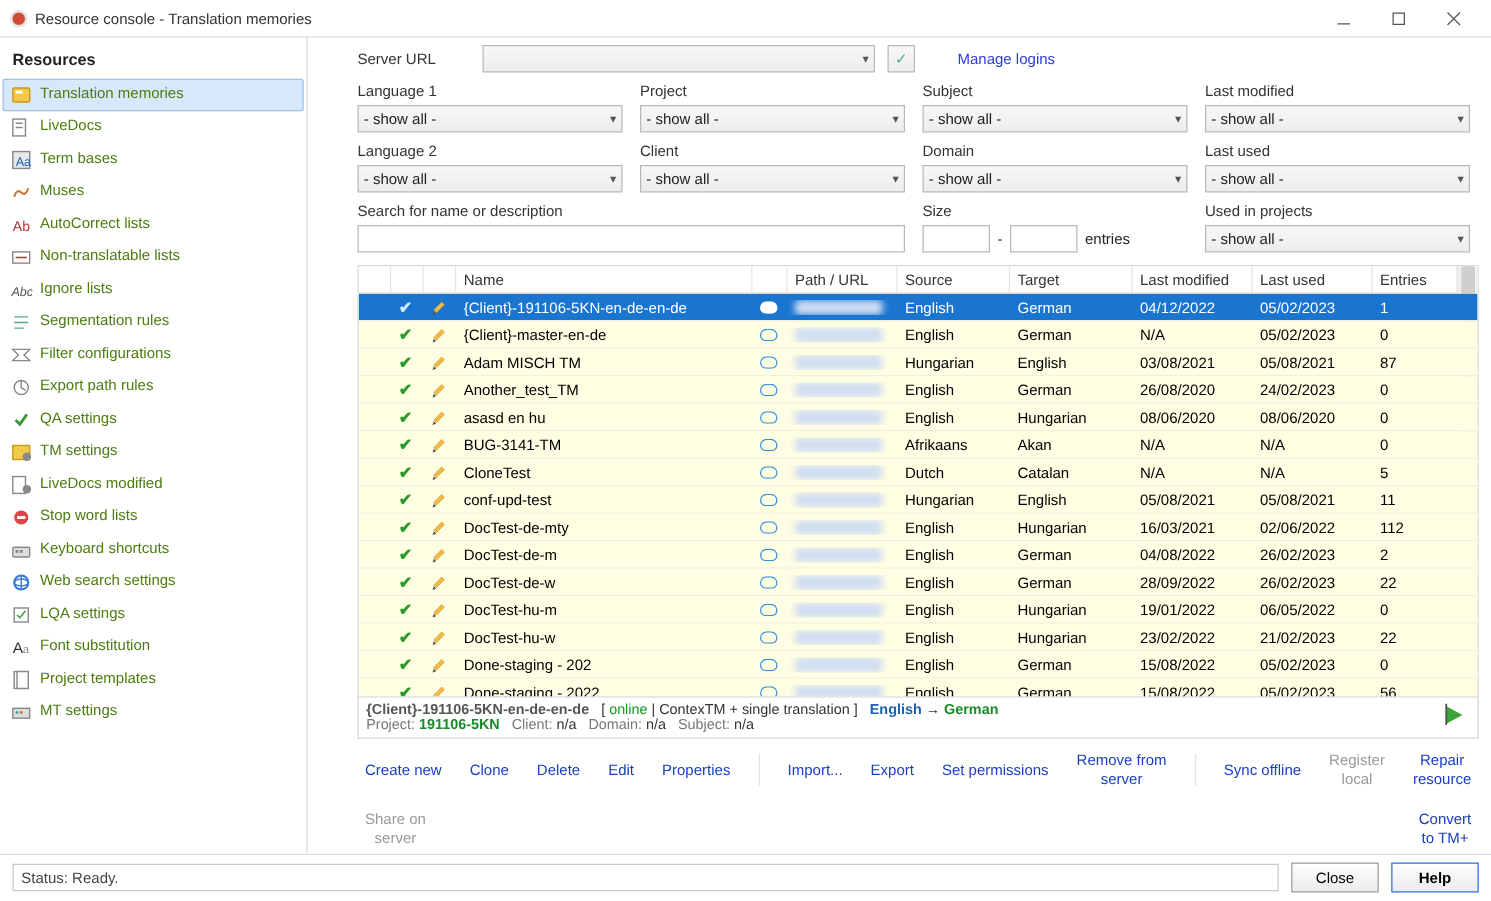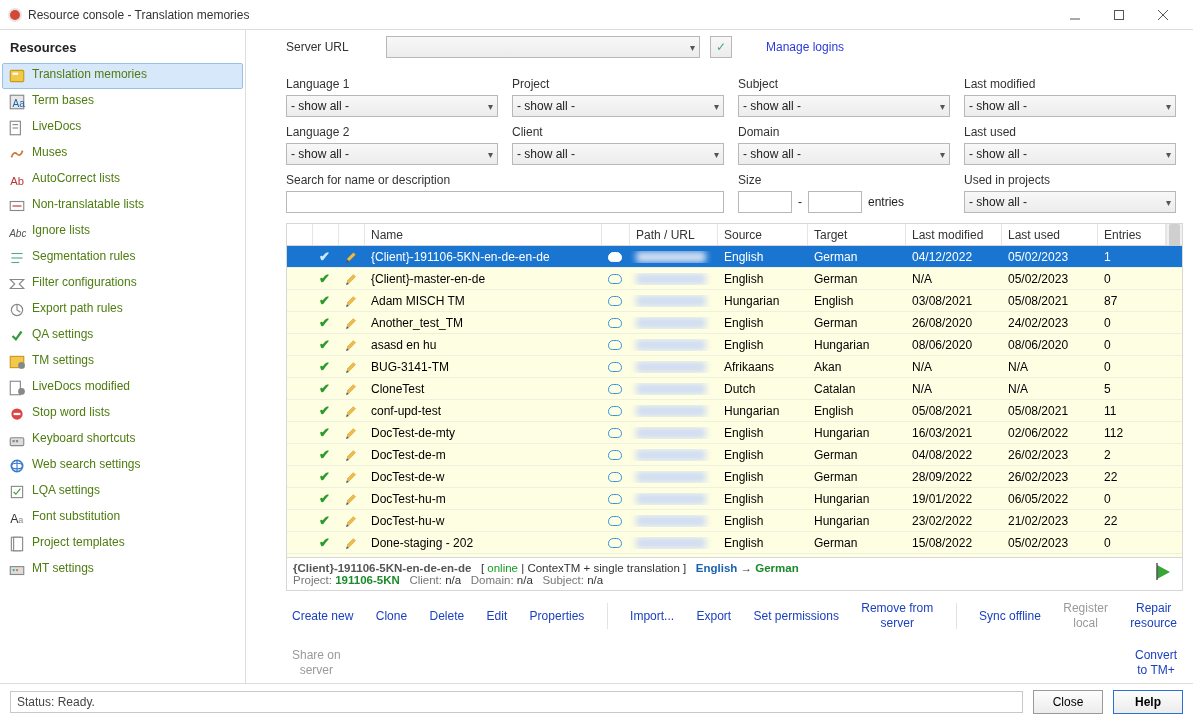--- a/index.html
+++ b/index.html
@@ -111,35 +111,35 @@
             <svg class="ico" viewBox="0 0 16 16">
               <rect x="2" y="3" width="12" height="10" rx="1" fill="#f3c94a" stroke="#c79a1a"></rect>
               <rect x="4" y="5" width="5" height="2" fill="#fff"></rect>
             </svg>
           </span>
           <span>Translation memories</span>
         </div>
         <div class="item">
           <span class="ico">
             <svg class="ico" viewBox="0 0 16 16">
-              <rect x="2" y="2" width="12" height="12" fill="#e8e8e8" stroke="#888"></rect>
-              <text x="4" y="12" font-size="9" fill="#1a62b0">Aa</text>
-            </svg>
-          </span>
-          <span>Term bases</span>
-        </div>
-        <div class="item">
-          <span class="ico">
-            <svg class="ico" viewBox="0 0 16 16">
               <rect x="2" y="2" width="9" height="12" fill="#fff" stroke="#888"></rect>
               <line x1="4" y1="5" x2="9" y2="5" stroke="#888"></line>
               <line x1="4" y1="8" x2="9" y2="8" stroke="#888"></line>
             </svg>
           </span>
           <span>LiveDocs</span>
+        </div>
+        <div class="item">
+          <span class="ico">
+            <svg class="ico" viewBox="0 0 16 16">
+              <rect x="2" y="2" width="12" height="12" fill="#e8e8e8" stroke="#888"></rect>
+              <text x="4" y="12" font-size="9" fill="#1a62b0">Aa</text>
+            </svg>
+          </span>
+          <span>Term bases</span>
         </div>
         <div class="item">
           <span class="ico">
             <svg class="ico" viewBox="0 0 16 16">
               <path d="M3 11 Q5 5 8 8 Q11 11 13 5" fill="none" stroke="#c73" stroke-width="1.5"></path>
             </svg>
           </span>
           <span>Muses</span>
         </div>
         <div class="item">
@@ -296,21 +296,21 @@
         <label class="lbl">Server URL</label>
         <div class="select">
             <span></span>
             <span class="caret">▾</span>
           </div>
         <div class="chk">✓</div>
         <span style="width:14px"></span>
         <span class="link">Manage logins</span>
       </div>
 
-      <div class="grid4" style="margin-top:19px">
+      <div class="grid4" style="margin-top:8px">
         <div class="block">
           <label>Language 1</label>
           <div class="select wide">
               <span>- show all -</span>
               <span class="caret">▾</span>
             </div>
         </div>
         <div class="block">
           <label>Project</label>
           <div class="select wide">

